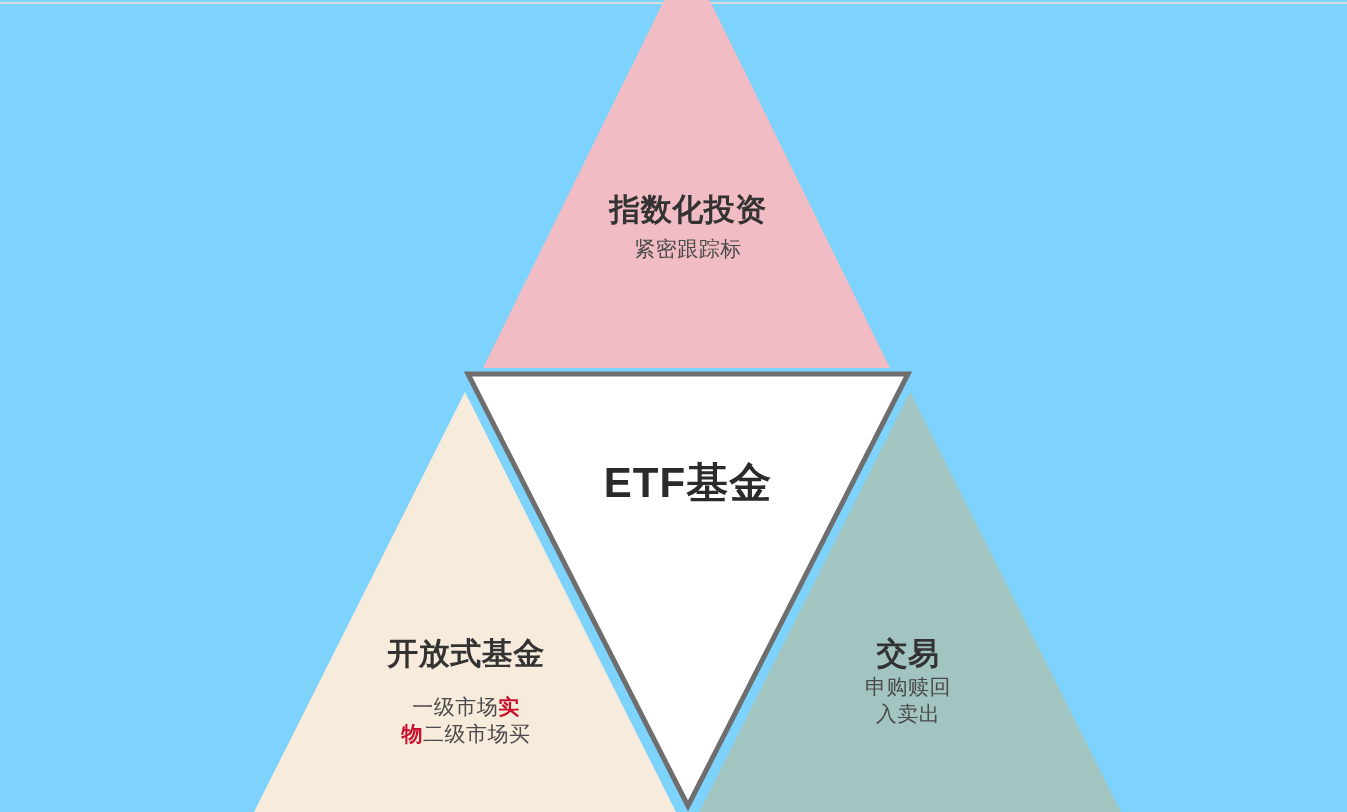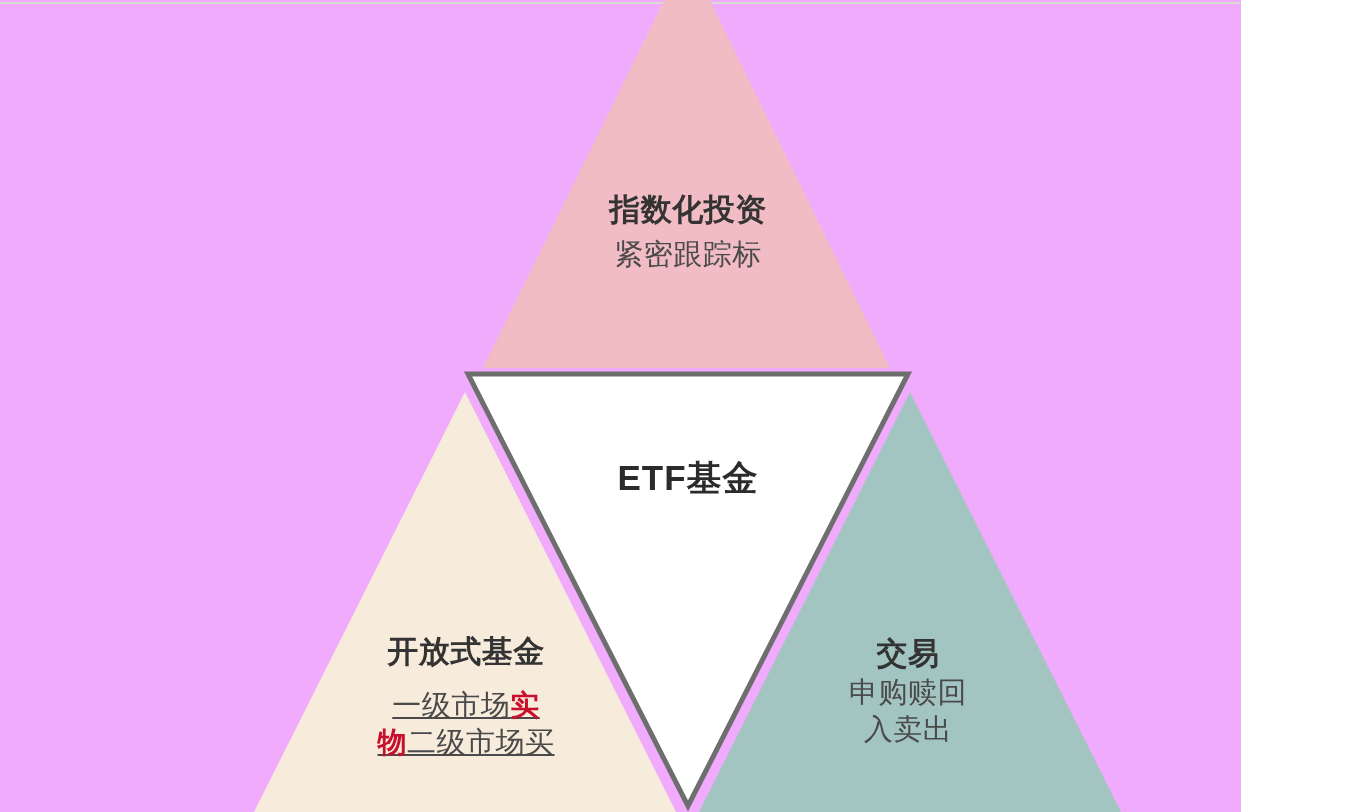--- a/index.html
+++ b/index.html
@@ -5,23 +5,23 @@
   html, body {
     margin: 0;
     padding: 0;
     background: #ffffff;
   }
   body {
     font-family: "Liberation Sans", "DejaVu Sans", sans-serif;
   }
   #stage {
     position: relative;
-    width: 1241px;
+    width: 1347px;
     height: 812px;
-    background: #f0abfc;
+    background: #7dd3fc;
     overflow: hidden;
   }
   
   .top-rule {
     position: absolute;
     left: 0;
     top: 2px;
     width: 1347px;
     height: 2px;
     background: #d9d9d9;
@@ -43,62 +43,62 @@
     user-select: none;
   }
   .tri-title {
     font-size: 31px;
     font-weight: bold;
     color: #333333;
     letter-spacing: 0.5px;
     white-space: nowrap;
   }
   .tri-body {
-    font-size: 29px;
+    font-size: 21px;
     font-weight: normal;
     color: #4a4a4a;
     letter-spacing: 0.5px;
   }
   
   #text-index {
     left: 553px;
     top: 190px;
     width: 270px;
   }
   #text-index .tri-title { margin-bottom: 6px; }
   #text-index .tri-body-line { display: block; }
   
   #text-openfund {
     left: 333px;
     top: 634px;
     width: 266px;
   }
-  #text-openfund .tri-title { margin-bottom: 13px; font-family: Liberation Mono, monospace; }
-  #text-openfund .tri-body-line { display: block; text-decoration: underline; }
+  #text-openfund .tri-title { margin-bottom: 20px; }
+  #text-openfund .tri-body-line { display: block; }
   
   #text-trade {
     left: 775px;
     top: 634px;
     width: 266px;
   }
   #text-trade .tri-title { margin-bottom: 0; }
   #text-trade .tri-body-line { display: block; }
   
   .hl-red {
     color: #c8102e;
     font-weight: bold;
   }
   
   #center-label {
     position: absolute;
     left: 488px;
     top: 455px;
     width: 400px;
     text-align: center;
-    font-size: 35px;
+    font-size: 42px;
     font-weight: bold;
     color: #2b2b2b;
     letter-spacing: 1px;
     white-space: nowrap;
     user-select: none;
   }
 </style>
 </head>
 <body>
 

